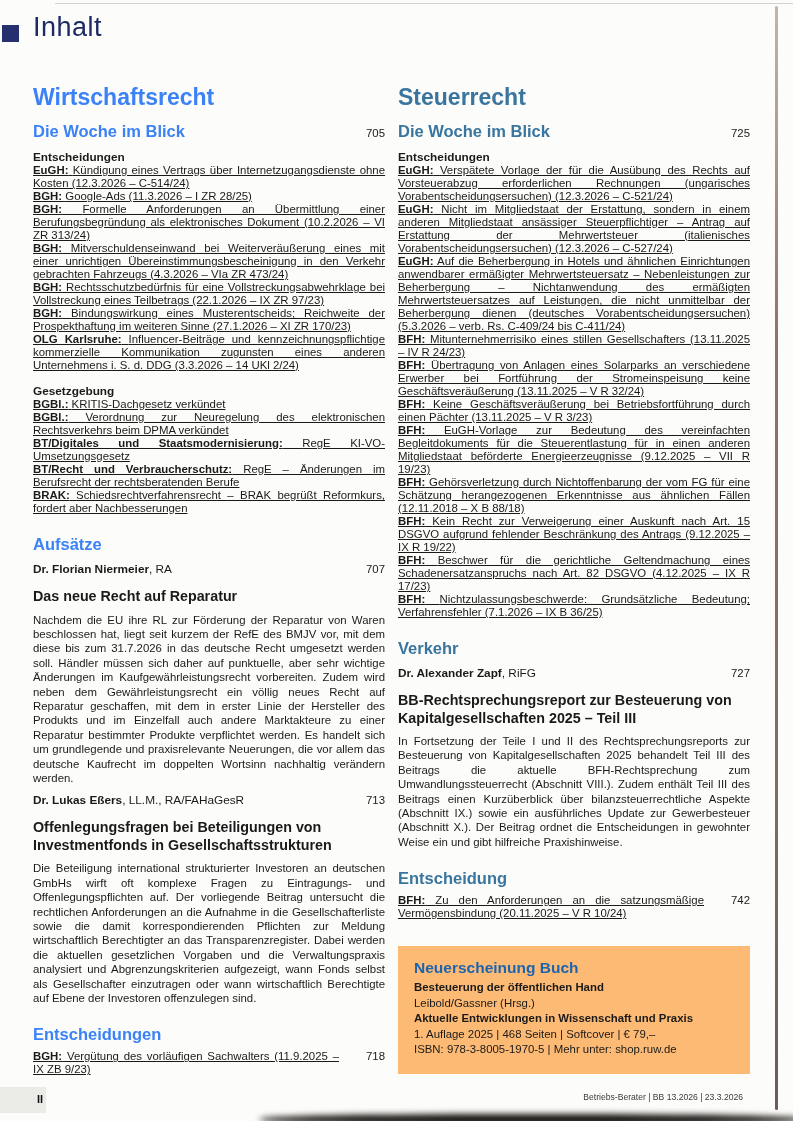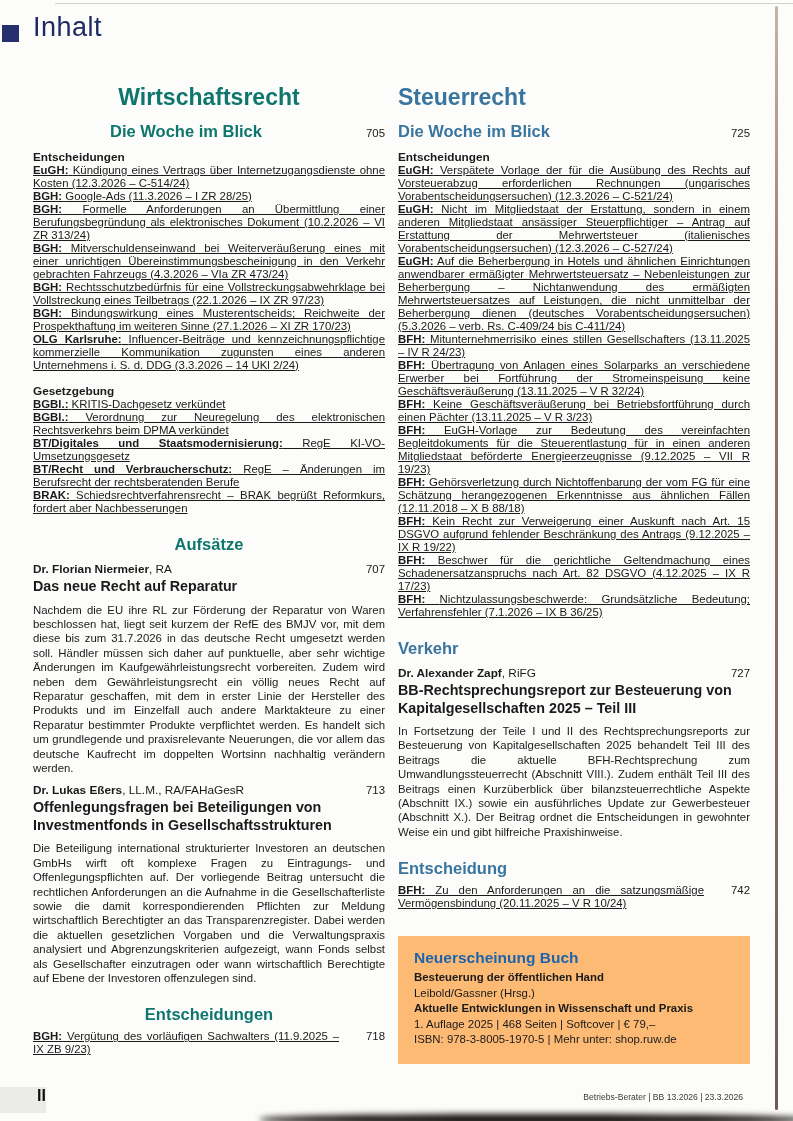--- a/index.html
+++ b/index.html
@@ -21,49 +21,49 @@
   
   #inhalt-square{position:absolute;left:2px;top:25px;width:17px;height:17px;background:#27306e;}
   #inhalt-title{position:absolute;left:33px;top:12px;font-size:27px;color:#1e2a63;letter-spacing:.5px;}
 
   
   .col{position:absolute;top:84px;width:352px;}
   #col-left{left:33px;}
   #col-right{left:398px;}
 
   .sec{font-size:23px;line-height:26px;font-weight:700;margin:0 0 8px;}
-  .green{color:#0f766e;text-align:center;}
+  .green{color:#3b82f6;}
   .blue{color:#39759e;}
   .bookblue{color:#1d64ad;}
 
   .hrow{display:flex;align-items:baseline;margin:12px 0 2px;}
   .hrow .h2{font-size:16.5px;font-weight:700;margin:0;flex:1;}
   .pg{width:46px;text-align:right;font-size:11.4px;flex-shrink:0;color:#1a1a1a;font-weight:400;}
 
   .group-heading{font-size:11.8px;font-weight:700;margin-top:9px;}
   .entry{font-size:11.4px;line-height:13px;text-align:justify;text-decoration:underline;}
   .row{display:flex;align-items:baseline;}
   .row .txt{flex:1;}
   .lbl{font-weight:700;}
   .gap-top{margin-top:12px;}
 
   .h2-solo{font-size:16.5px;font-weight:700;margin:20px 0 6px;}
   .author-row{margin-top:8px;font-size:11.8px;}
-  .article-title{font-size:14.3px;line-height:17.5px;font-weight:700;margin:2px 0 7px;}
+  .article-title{font-size:14.3px;line-height:17.5px;font-weight:700;margin:12px 0 7px;}
   .abstract{font-size:11.4px;line-height:14.4px;text-align:justify;}
   .decision{margin-bottom:5px;}
 
   
   #book-box{background:#fdba74;margin-top:26px;padding:13px 16px 16px;}
   #book-box .box-title{font-size:15.5px;font-weight:700;margin:0 0 3px;}
   #book-box .line{font-size:11.4px;line-height:15.5px;}
   .b{font-weight:700;}
 
   
-  #footer-left{position:absolute;left:37px;bottom:16px;font-size:16px;font-weight:700;color:#111;}
+  #footer-left{position:absolute;left:37px;bottom:16px;font-size:11px;font-weight:700;color:#111;}
   #footer-right{position:absolute;right:50px;bottom:19px;font-size:8.6px;color:#3a3a38;}
 </style>
 </head>
 <body>
 
 <div class="artifact" id="top-edge"></div>
 <div class="artifact" id="spine"></div>
 <div class="artifact" id="bottom-shadow"></div>
 <div class="artifact" id="corner-box"></div>
 

